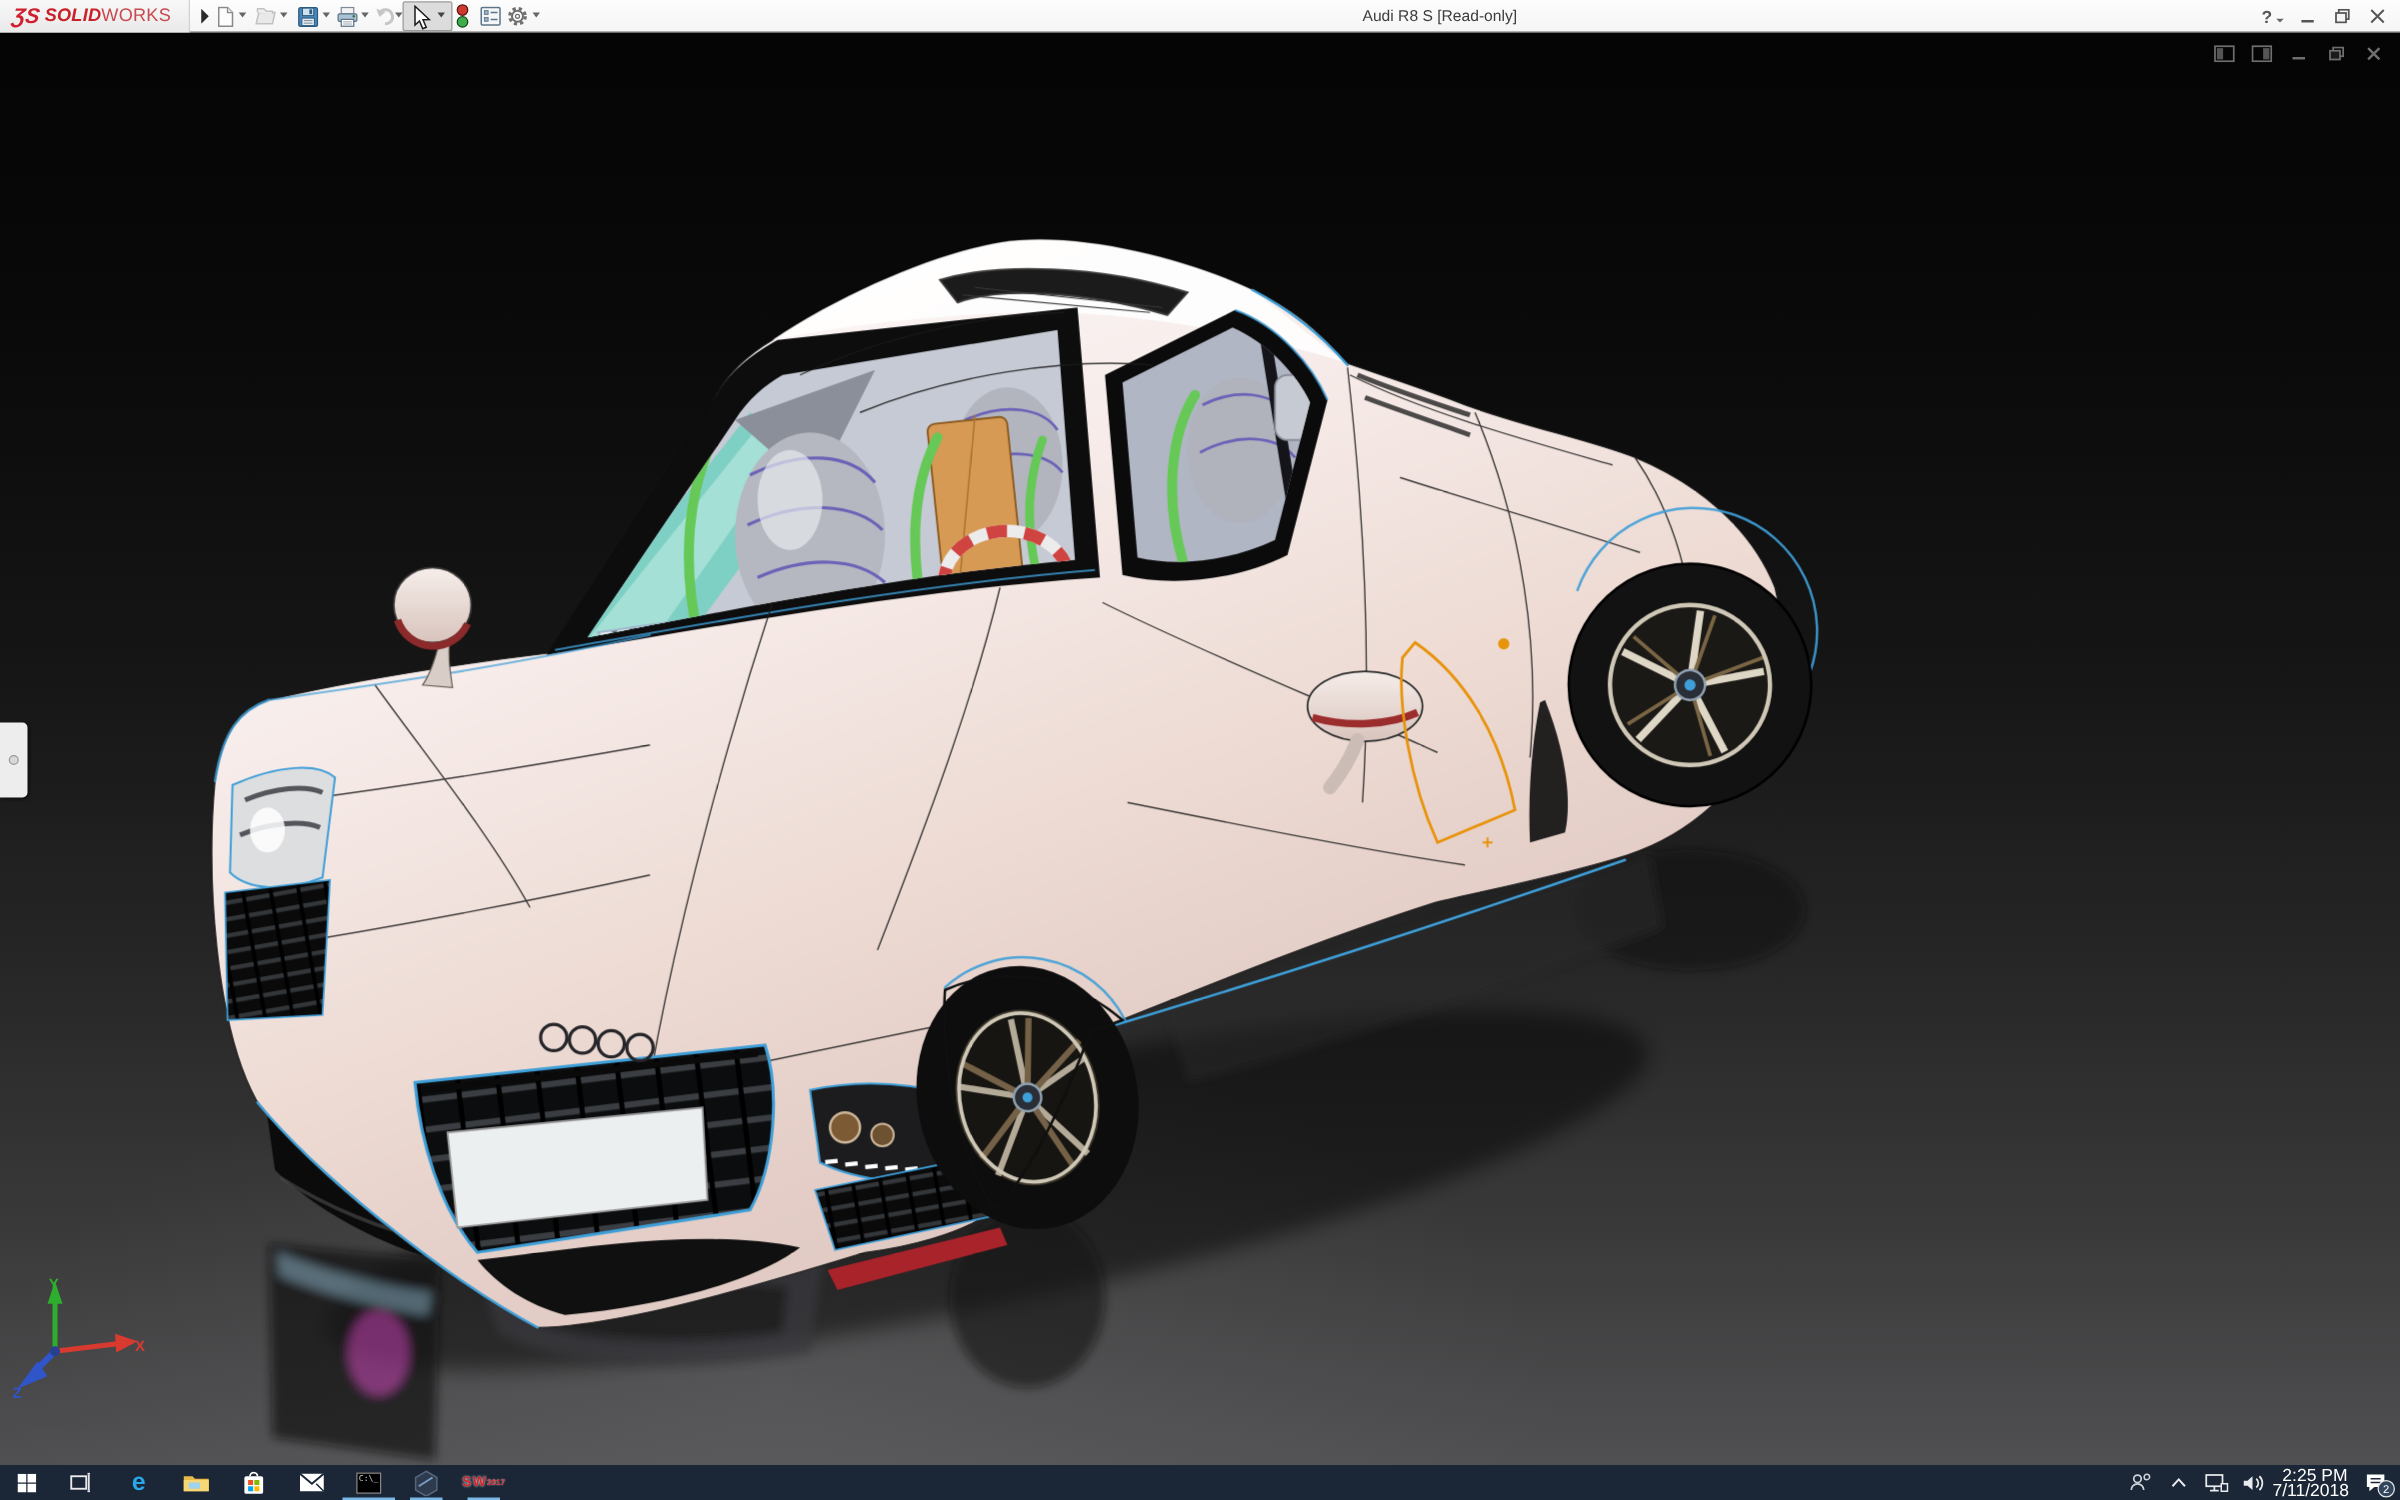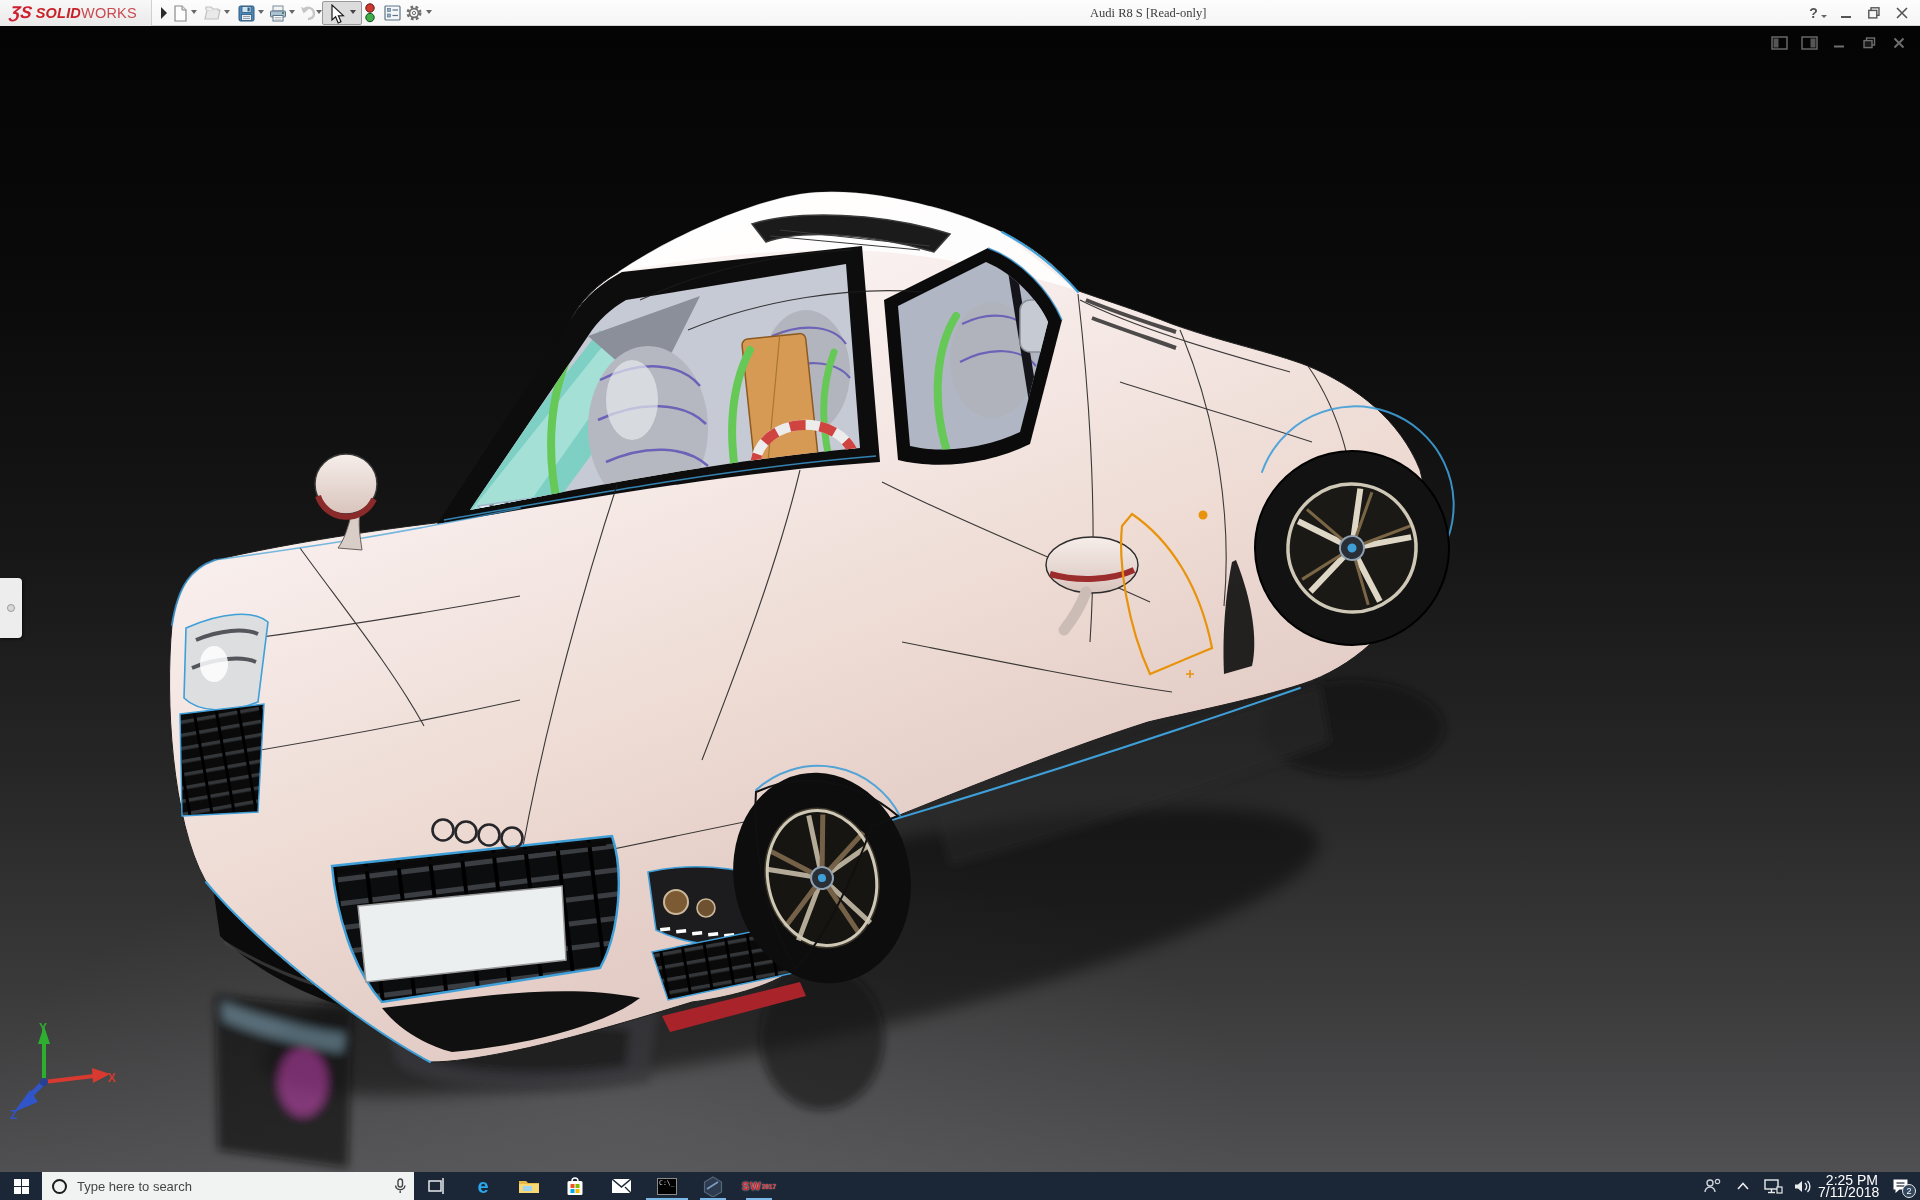--- a/index.html
+++ b/index.html
@@ -22,21 +22,21 @@
 
   .tb-btn { position:absolute; top:3px; width:20px; height:20px; display:flex;
             align-items:center; justify-content:center; }
   .tb-caret { position:absolute; top:10px; width:0; height:0;
               border-left:3.5px solid transparent; border-right:3.5px solid transparent;
               border-top:4px solid #666; }
   .tb-sel { position:absolute; left:322px; top:1px; width:40px; height:24px;
             background:#dcdcdc; border:1px solid #9a9a9a; border-radius:2px; }
   .cursor-overlay { position:absolute; left:331px; top:4px; z-index:60; }
 
-  .win-title { position:absolute; left:1090px; top:6px; font-size:12.5px; color:#3c3c3c;font-family:Liberation Serif, serif; }
+  .win-title { position:absolute; left:1090px; top:6px; font-size:12.5px; color:#3c3c3c; }
 
   .winctl { position:absolute; top:0; height:26px; display:flex; align-items:center; }
   .winctl .wbtn { width:28px; height:26px; display:flex; align-items:center; justify-content:center; }
 
   
   .viewport { position:absolute; left:0; top:26px; width:1920px; height:1146px;
               background:linear-gradient(#040404 0%, #0a0a0a 22%, #161616 45%, #262626 65%, #3a3a3b 84%, #505052 100%);
               overflow:hidden; z-index:10; }
   .floorGlow { position:absolute; left:0; top:0; width:100%; height:100%;
                background:radial-gradient(ellipse 900px 420px at 620px 1090px, rgba(120,120,122,.28), rgba(0,0,0,0) 70%); }
@@ -514,29 +514,20 @@
 
 <div class="taskbar">
   <div class="start">
     <svg width="15" height="15" viewBox="0 0 15 15">
       <rect x="0" y="0" width="7" height="7" fill="#fff"></rect>
         <rect x="8" y="0" width="7" height="7" fill="#fff"></rect>
       <rect x="0" y="8" width="7" height="7" fill="#fff"></rect>
         <rect x="8" y="8" width="7" height="7" fill="#fff"></rect>
     </svg>
   </div>
-  <div class="searchbox">
-    <div class="ring"></div>
-    <div class="stext">Type here to search</div>
-    <svg width="12" height="16" viewBox="0 0 12 16">
-      <rect x="4" y="1" width="4.5" height="8" rx="2.2" fill="none" stroke="#444" stroke-width="1.4"></rect>
-      <path d="M1.5 7.5 a4.8 4.8 0 0 0 9.5 0" fill="none" stroke="#444" stroke-width="1.4"></path>
-      <line x1="6.2" y1="12.5" x2="6.2" y2="15" stroke="#444" stroke-width="1.4"></line>
-    </svg>
-  </div>
 
   <div class="task-btn">
     <svg width="18" height="16" viewBox="0 0 18 16">
       <rect x="1" y="3" width="12" height="10" fill="none" stroke="#e8eaed" stroke-width="1.5"></rect>
       <path d="M15 2 v12 M14 1 h2 M14 15 h2" stroke="#e8eaed" stroke-width="1.5" fill="none"></path>
     </svg>
   </div>
   <div class="task-btn">
     <span class="edge-e">e</span>
   </div>

